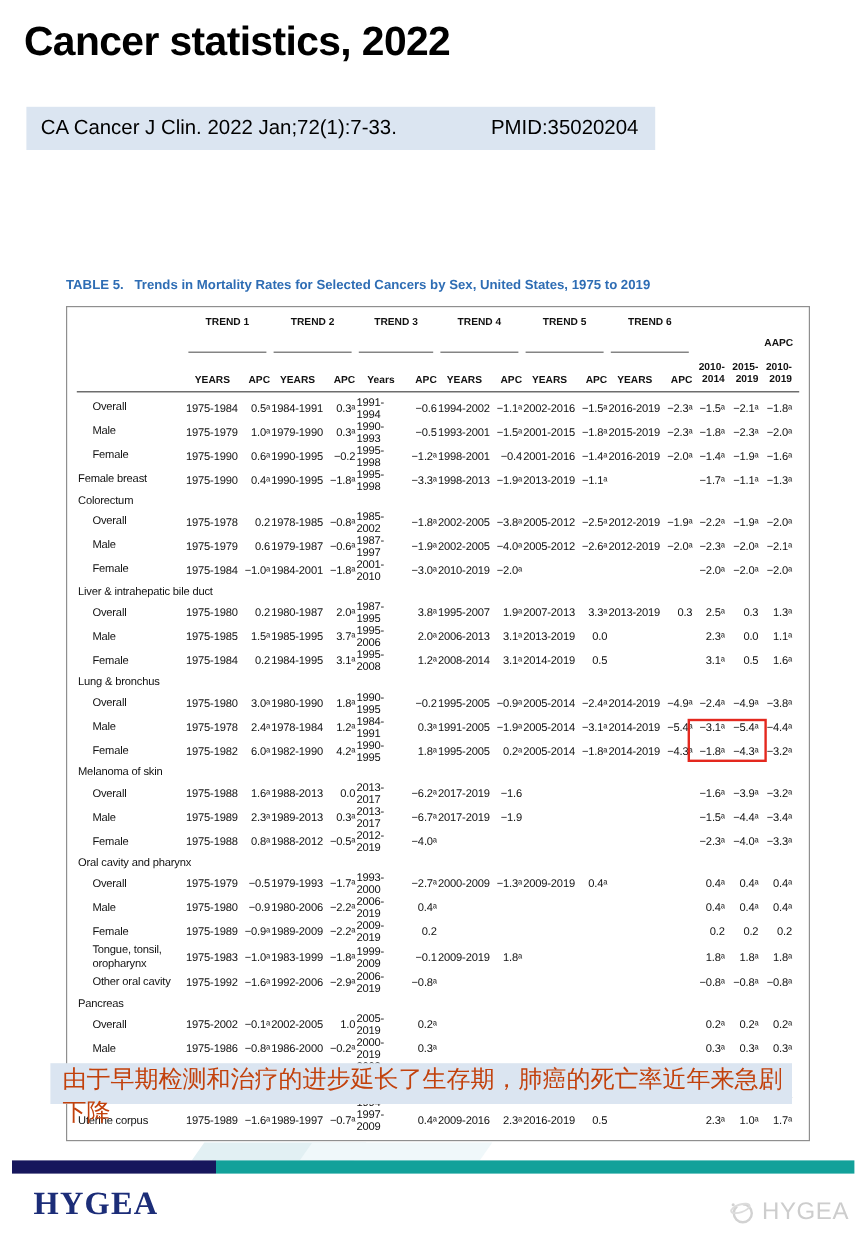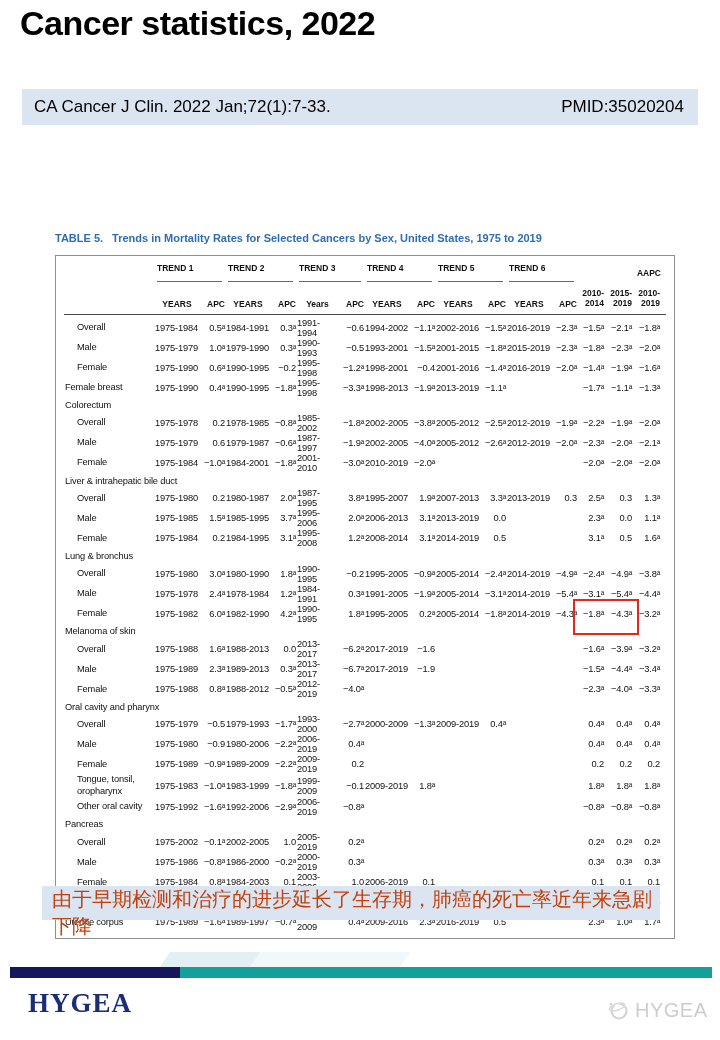--- a/index.html
+++ b/index.html
@@ -1,33 +1,33 @@
 <!DOCTYPE html>
 <html><head>
 <meta charset="utf-8">
 <style>
   html,body{margin:0;padding:0;}
   body{
     width:720px;height:1040px;position:relative;background:#ffffff;
     font-family:"Liberation Sans","DejaVu Sans",sans-serif;color:#000;overflow:hidden;
   }
   
-  .slide-title{position:absolute;left:20px;top:4px;font-size:34px;font-weight:700;letter-spacing:-0.5px;color:#000;}
+  .slide-title{position:absolute;left:20px;top:16px;font-size:34px;font-weight:700;letter-spacing:-0.5px;color:#000;}
   
-  .cite-bar{position:absolute;left:22px;top:89px;width:676px;height:36px;background:#dbe5f1;
+  .cite-bar{position:absolute;left:22px;top:89px;width:524px;height:36px;background:#dbe5f1;
     display:flex;align-items:center;justify-content:space-between;padding:0 14px 0 12px;box-sizing:border-box;font-size:17px;}
   
   .tbl-wrap{position:absolute;left:55px;top:204px;width:620px;margin-top:28px;}
   .tbl-title{font-size:11px;font-weight:700;color:#2e6db4;margin-bottom:11px;}
   .tbl-title .lbl{margin-right:9px;}
   .tbl-box{border:1.5px solid #8f8f8f;padding:5px 8px 6px 8px;position:relative;background:#fff;}
   .grid{display:grid;grid-template-columns:90px 45px 26px 45px 26px 42px 26px 45px 26px 45px 26px 45px 26px 28px 28px 28px;align-items:center;}
   .ghead{align-items:end;margin-top:2px;}
-  .grp{grid-column:span 2;font-size:8.5px;font-weight:700;color:#111;
-    border-bottom:1px solid #666;padding-bottom:8px;margin:0 3px;}
+  .grp{grid-column:span 2;text-align:center;font-size:8.5px;font-weight:700;color:#111;
+    border-bottom:1px solid #666;padding-bottom:20px;margin:0 3px;}
   .grp-aapc{grid-column:span 3;text-align:right;font-size:8.5px;font-weight:700;color:#111;padding-bottom:4px;}
   .shead{align-items:end;border-bottom:1.5px solid #4a4a4a;padding:7px 0 5px 0;font-size:8.5px;font-weight:700;color:#111;}
   .shead .c-years{text-align:center;}
   .shead .c-apc{text-align:right;}
   .shead .c-aapc{text-align:right;white-space:pre-line;line-height:1.15;}
   .tbody{margin-top:3px;}
   .trow{min-height:15.4px;font-size:9.3px;letter-spacing:-0.15px;color:#111;}
   .sec-label{grid-column:1 / -1;padding-left:1px;}
   .row-label{padding-left:1px;white-space:pre-line;line-height:1.2;}
   .row-label.ind{padding-left:13px;}

